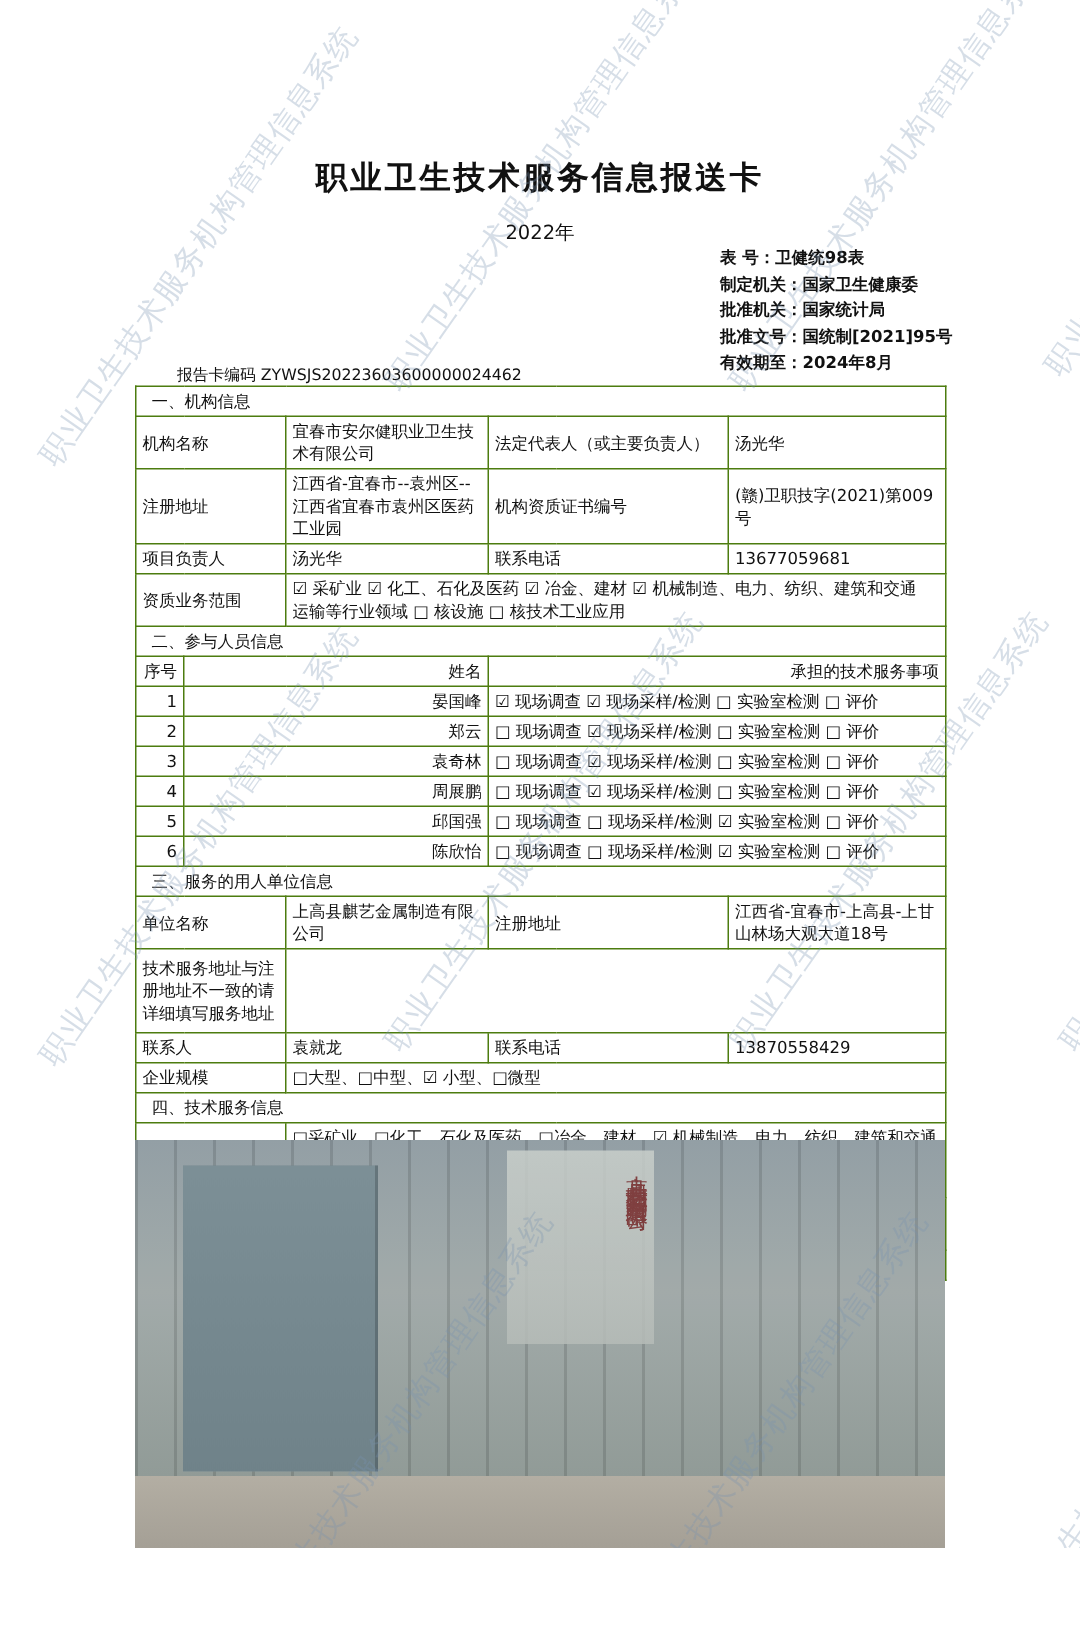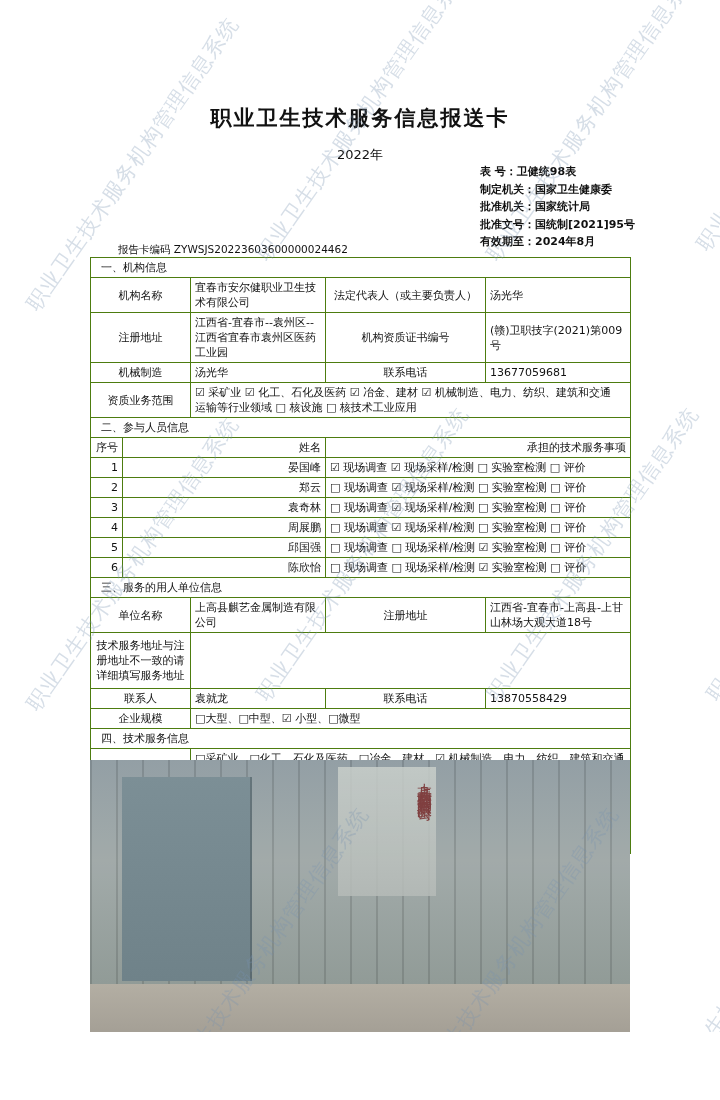--- a/index.html
+++ b/index.html
@@ -75,21 +75,21 @@
     padding: 2px 4px;
     vertical-align: middle;
     line-height: 15px;
   }
   .sec {
     font-weight: normal;
     padding-left: 10px !important;
     height: 18px;
   }
   .ctr { text-align: right; }
-  .lbl { text-align: center; }
+  .lbl { text-align: left; }
   .cb { font-size: 11px; }
   .photo {
     position: absolute;
     left: 90px;
     top: 760px;
     width: 540px;
     height: 340px;
     overflow: hidden;
   }
   
@@ -191,21 +191,21 @@
       <td class="lbl" colspan="2">法定代表人（或主要负责人）</td>
       <td>汤光华</td>
     </tr>
     <tr>
       <td class="lbl" colspan="2">注册地址</td>
       <td style="height:46px">江西省-宜春市--袁州区--江西省宜春市袁州区医药工业园</td>
       <td class="lbl" colspan="2">机构资质证书编号</td>
       <td>(赣)卫职技字(2021)第009号</td>
     </tr>
     <tr>
-      <td class="lbl" colspan="2">机械制造</td>
+      <td class="lbl" colspan="2">项目负责人</td>
       <td>汤光华</td>
       <td class="lbl" colspan="2">联系电话</td>
       <td>13677059681</td>
     </tr>
     <tr>
       <td class="lbl" colspan="2">资质业务范围</td>
       <td colspan="4" style="height:34px">
         <div class="cb">☑ 采矿业   ☑ 化工、石化及医药   ☑ 冶金、建材   ☑ 机械制造、电力、纺织、建筑和交通</div>
         <div class="cb">运输等行业领域   □ 核设施   □ 核技术工业应用</div>
       </td>

